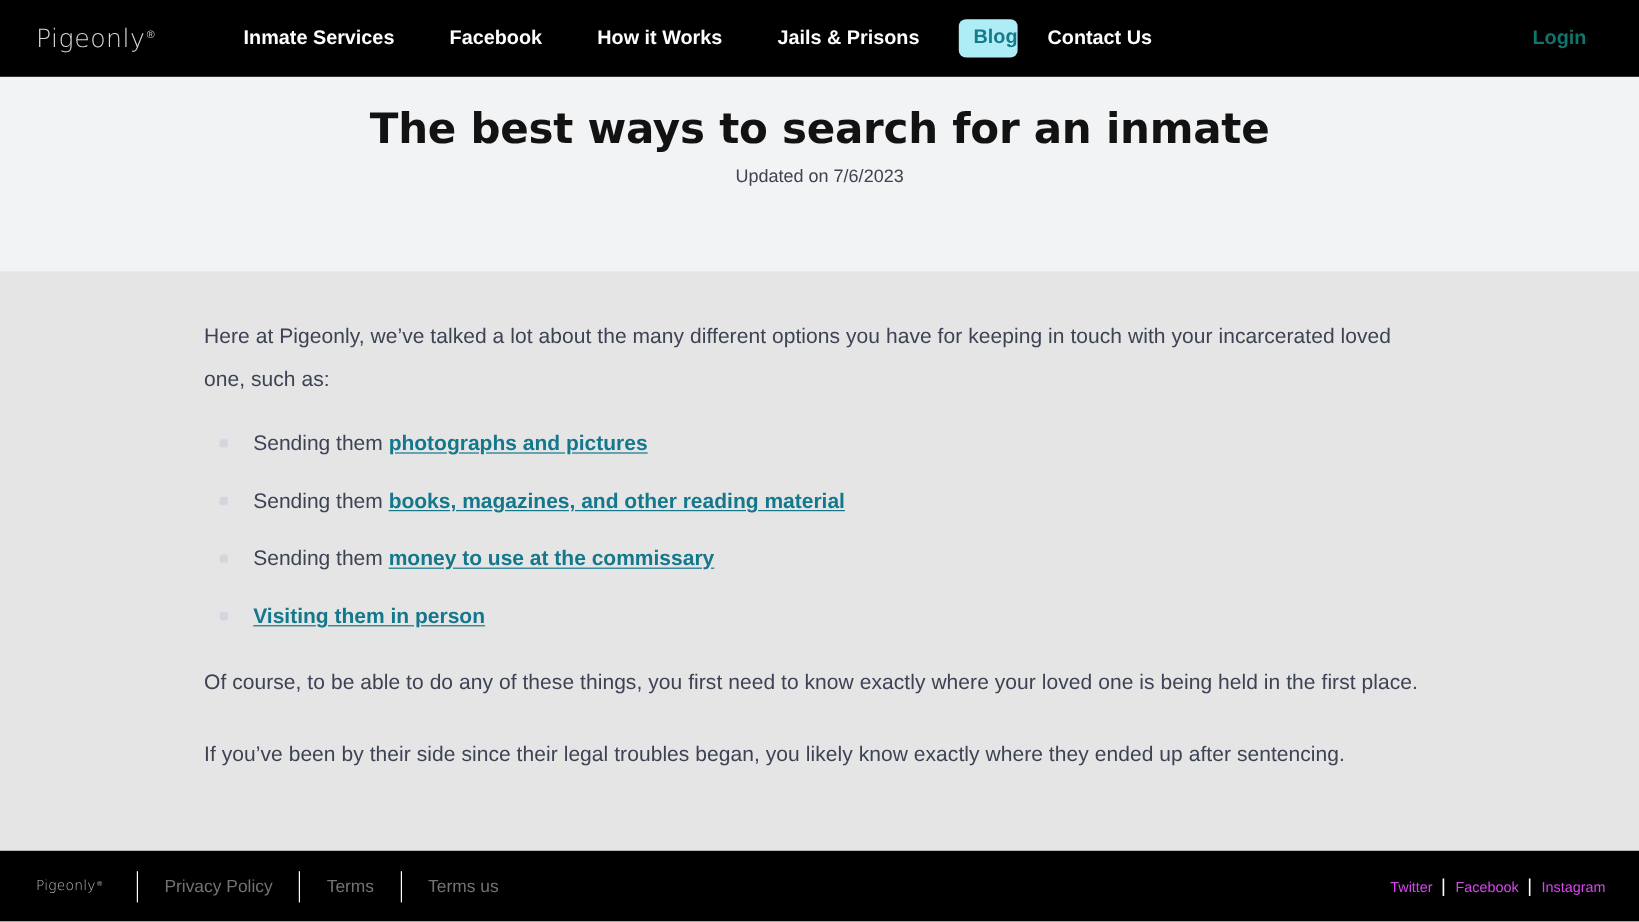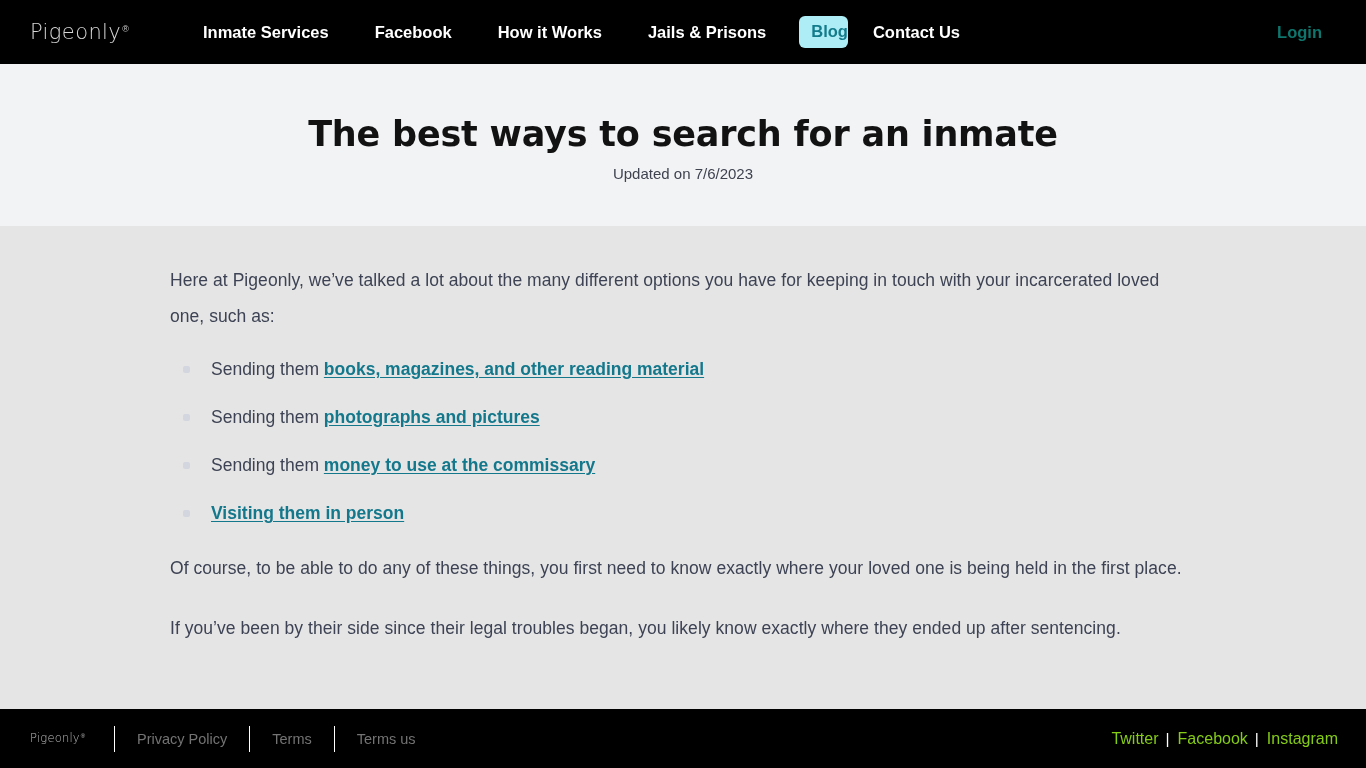--- a/index.html
+++ b/index.html
@@ -90,21 +90,21 @@
     position: absolute;
     top: 64px; left: 0;
     width: 1366px;
     height: 162px;
     background: #f2f3f5;
     text-align: center;
     z-index: 1;
   }
 
   .hero-title {
-    margin-top: 51px;
+    margin-top: 25px;
     font-family: "DejaVu Sans", sans-serif;
     font-size: 35px;
     font-weight: bold;
     color: #121212;
     letter-spacing: -0.2px;
     line-height: 1.1;
   }
 
   .hero-sub {
     margin-top: 11px;
@@ -221,22 +221,22 @@
     white-space: nowrap;
   }
 
   .footer-social {
     position: absolute;
     right: 28px;
     display: flex;
     align-items: center;
   }
   .social-link {
-    color: #84cc16;
-    font-size: 16px;
+    color: #d946ef;
+    font-size: 12px;
     cursor: pointer;
   }
   .social-sep {
     color: #ffffff;
     font-size: 15.5px;
     margin: 0 8px 0 7px;
   }
 </style>
 </head>
 <body>
@@ -265,24 +265,24 @@
   <div class="hero-sub">Updated on 7/6/2023</div>
 </div>
 
 <div class="article">
   <div class="article-inner">
 
     <p class="para">Here at Pigeonly, we’ve talked a lot about the many different options you have for keeping in touch with your incarcerated loved one, such as:</p>
 
     <ul class="bullets">
       <li>
-        <span>Sending them </span><a class="link">books, magazines, and other reading material</a>
+        <span>Sending them </span><a class="link">photographs and pictures</a>
       </li>
       <li>
-        <span>Sending them </span><a class="link">photographs and pictures</a>
+        <span>Sending them </span><a class="link">books, magazines, and other reading material</a>
       </li>
       <li>
         <span>Sending them </span><a class="link">money to use at the commissary</a>
       </li>
       <li>
         <span></span><a class="link">Visiting them in person</a>
       </li>
     </ul>
 
     <p class="para">Of course, to be able to do any of these things, you first need to know exactly where your loved one is being held in the first place.</p>

